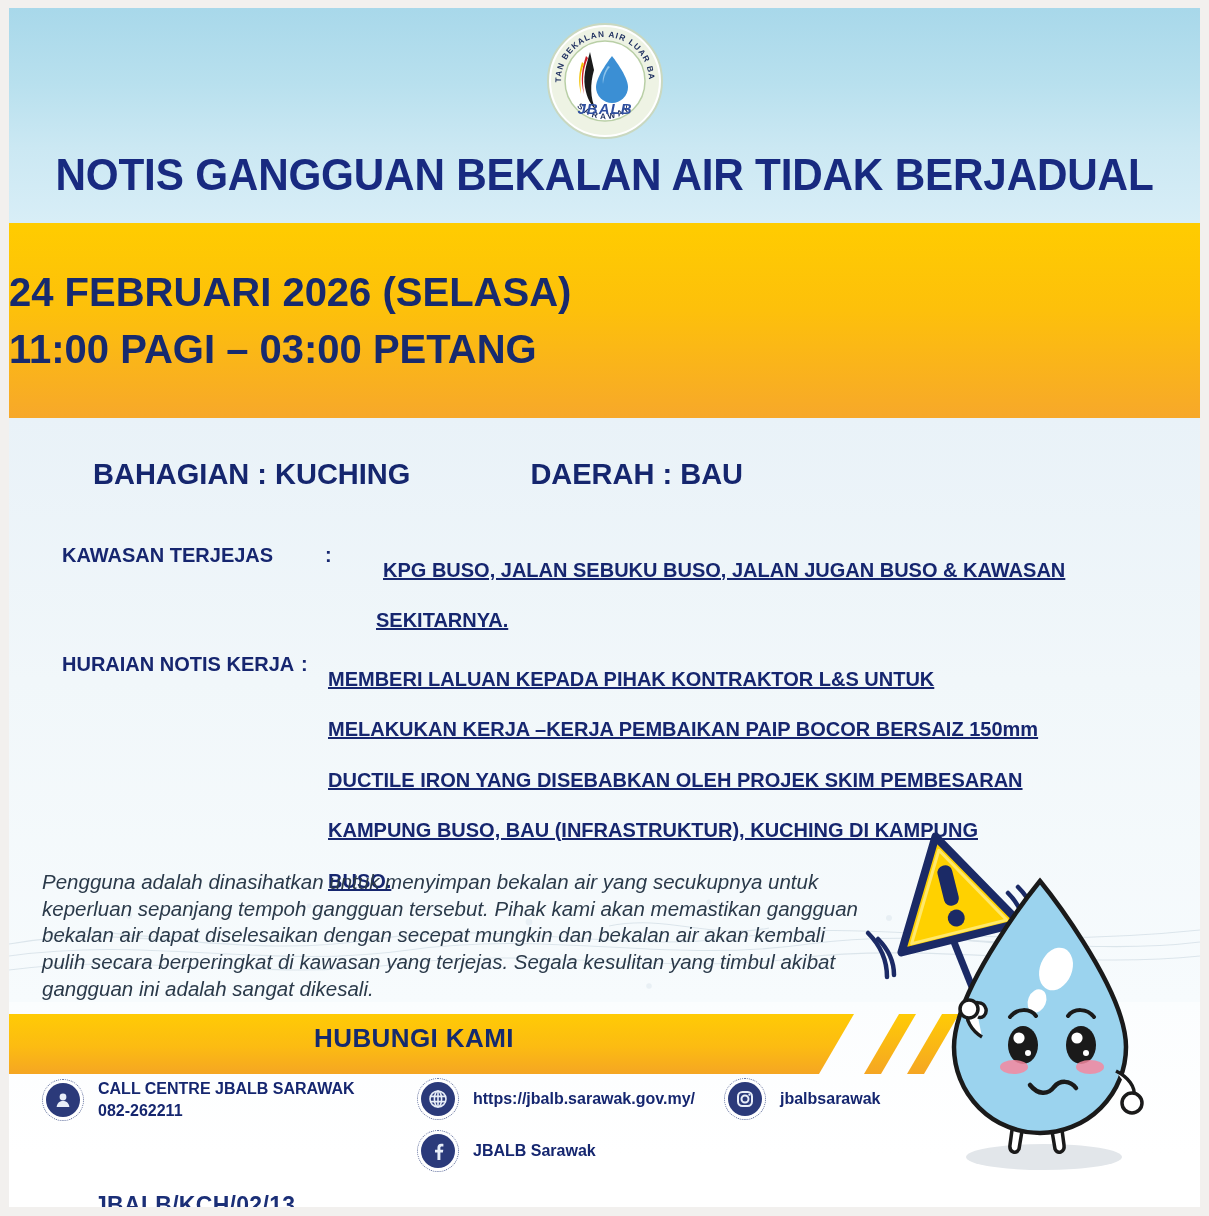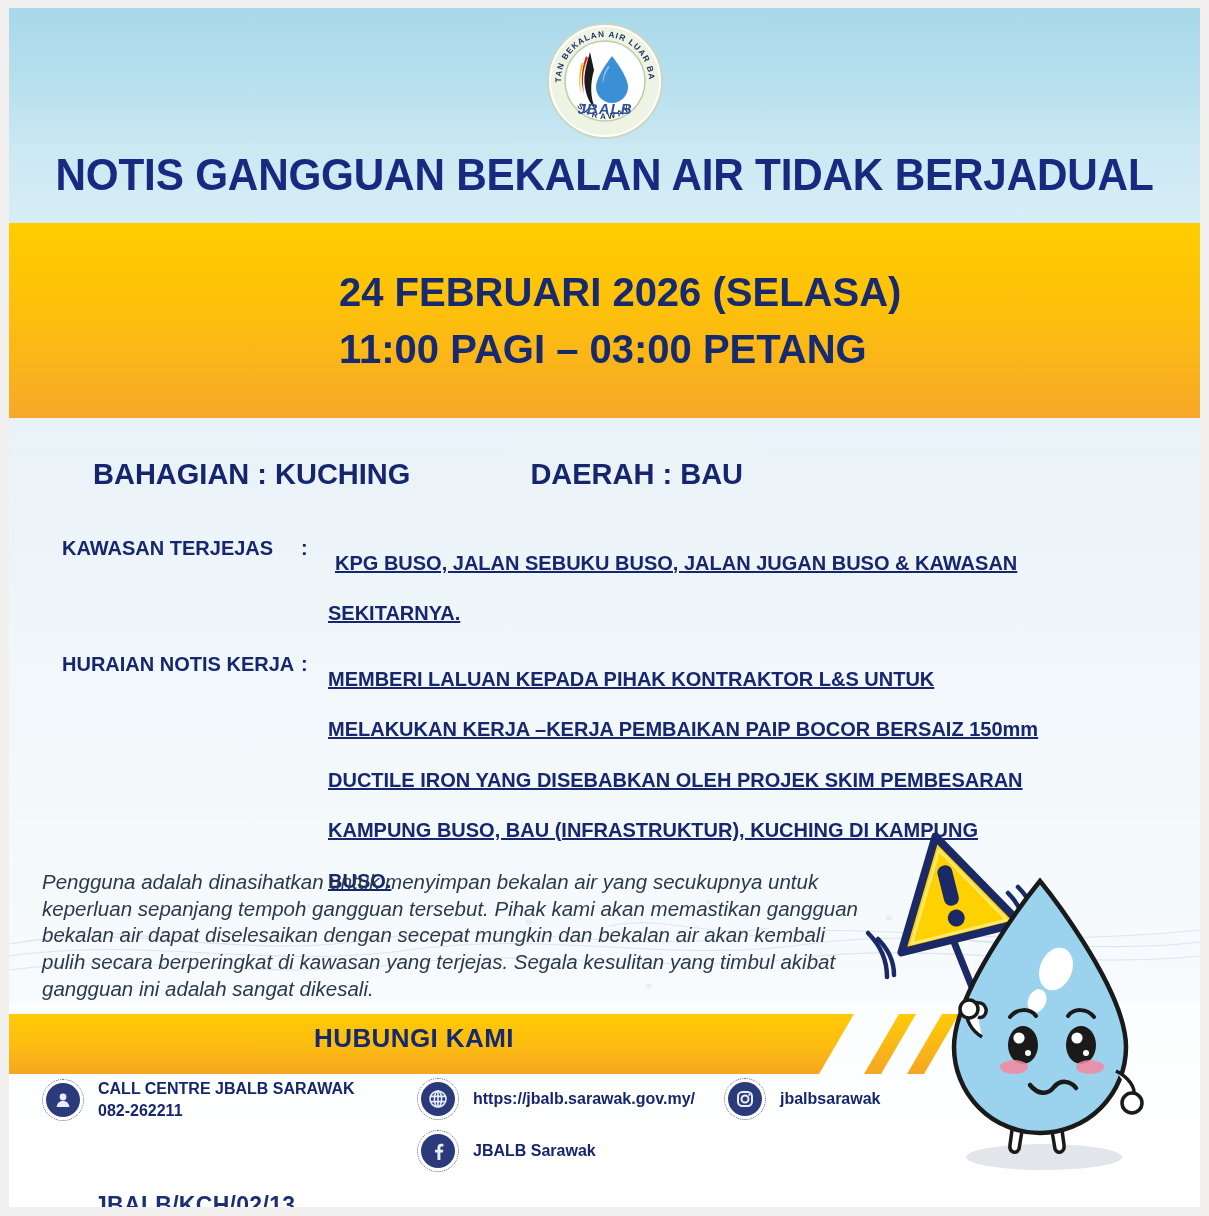--- a/index.html
+++ b/index.html
@@ -46,21 +46,20 @@
     letter-spacing: -0.2px;
     transform: scaleX(0.96);
     white-space: nowrap;
   }
 
   
   .dateband {
     position: relative;
     height: 195px;
     background: linear-gradient(180deg,#ffcc00 0%, #fdc00b 45%, #f7a82a 100%);
-    padding-left: 330px;
     box-sizing: border-box;
     display: flex;
     flex-direction: column;
     justify-content: center;
   }
   .dateband .line {
     color: #172a6e;
     font-size: 40px;
     font-weight: bold;
     line-height: 1.42;
@@ -107,21 +106,21 @@
   }
   .field .val {
     flex: 1;
     font-size: 20px;
     font-weight: bold;
     line-height: 2.52;
     padding-right: 20px;
     text-decoration: underline;
   }
   .field .val .vline { white-space: nowrap; }
-  #kawasan  { top: 120px; }
+  #kawasan  { top: 127px; gap: 24px; }
   #kawasan .val .vline:first-child { text-indent: 7px; }
   #huraian  { top: 236px; }
 
   
   .splash {
     position: absolute; left: 0; right: 0; bottom: 0;
     height: 150px;
     pointer-events: none;
     opacity: .55;
   }

